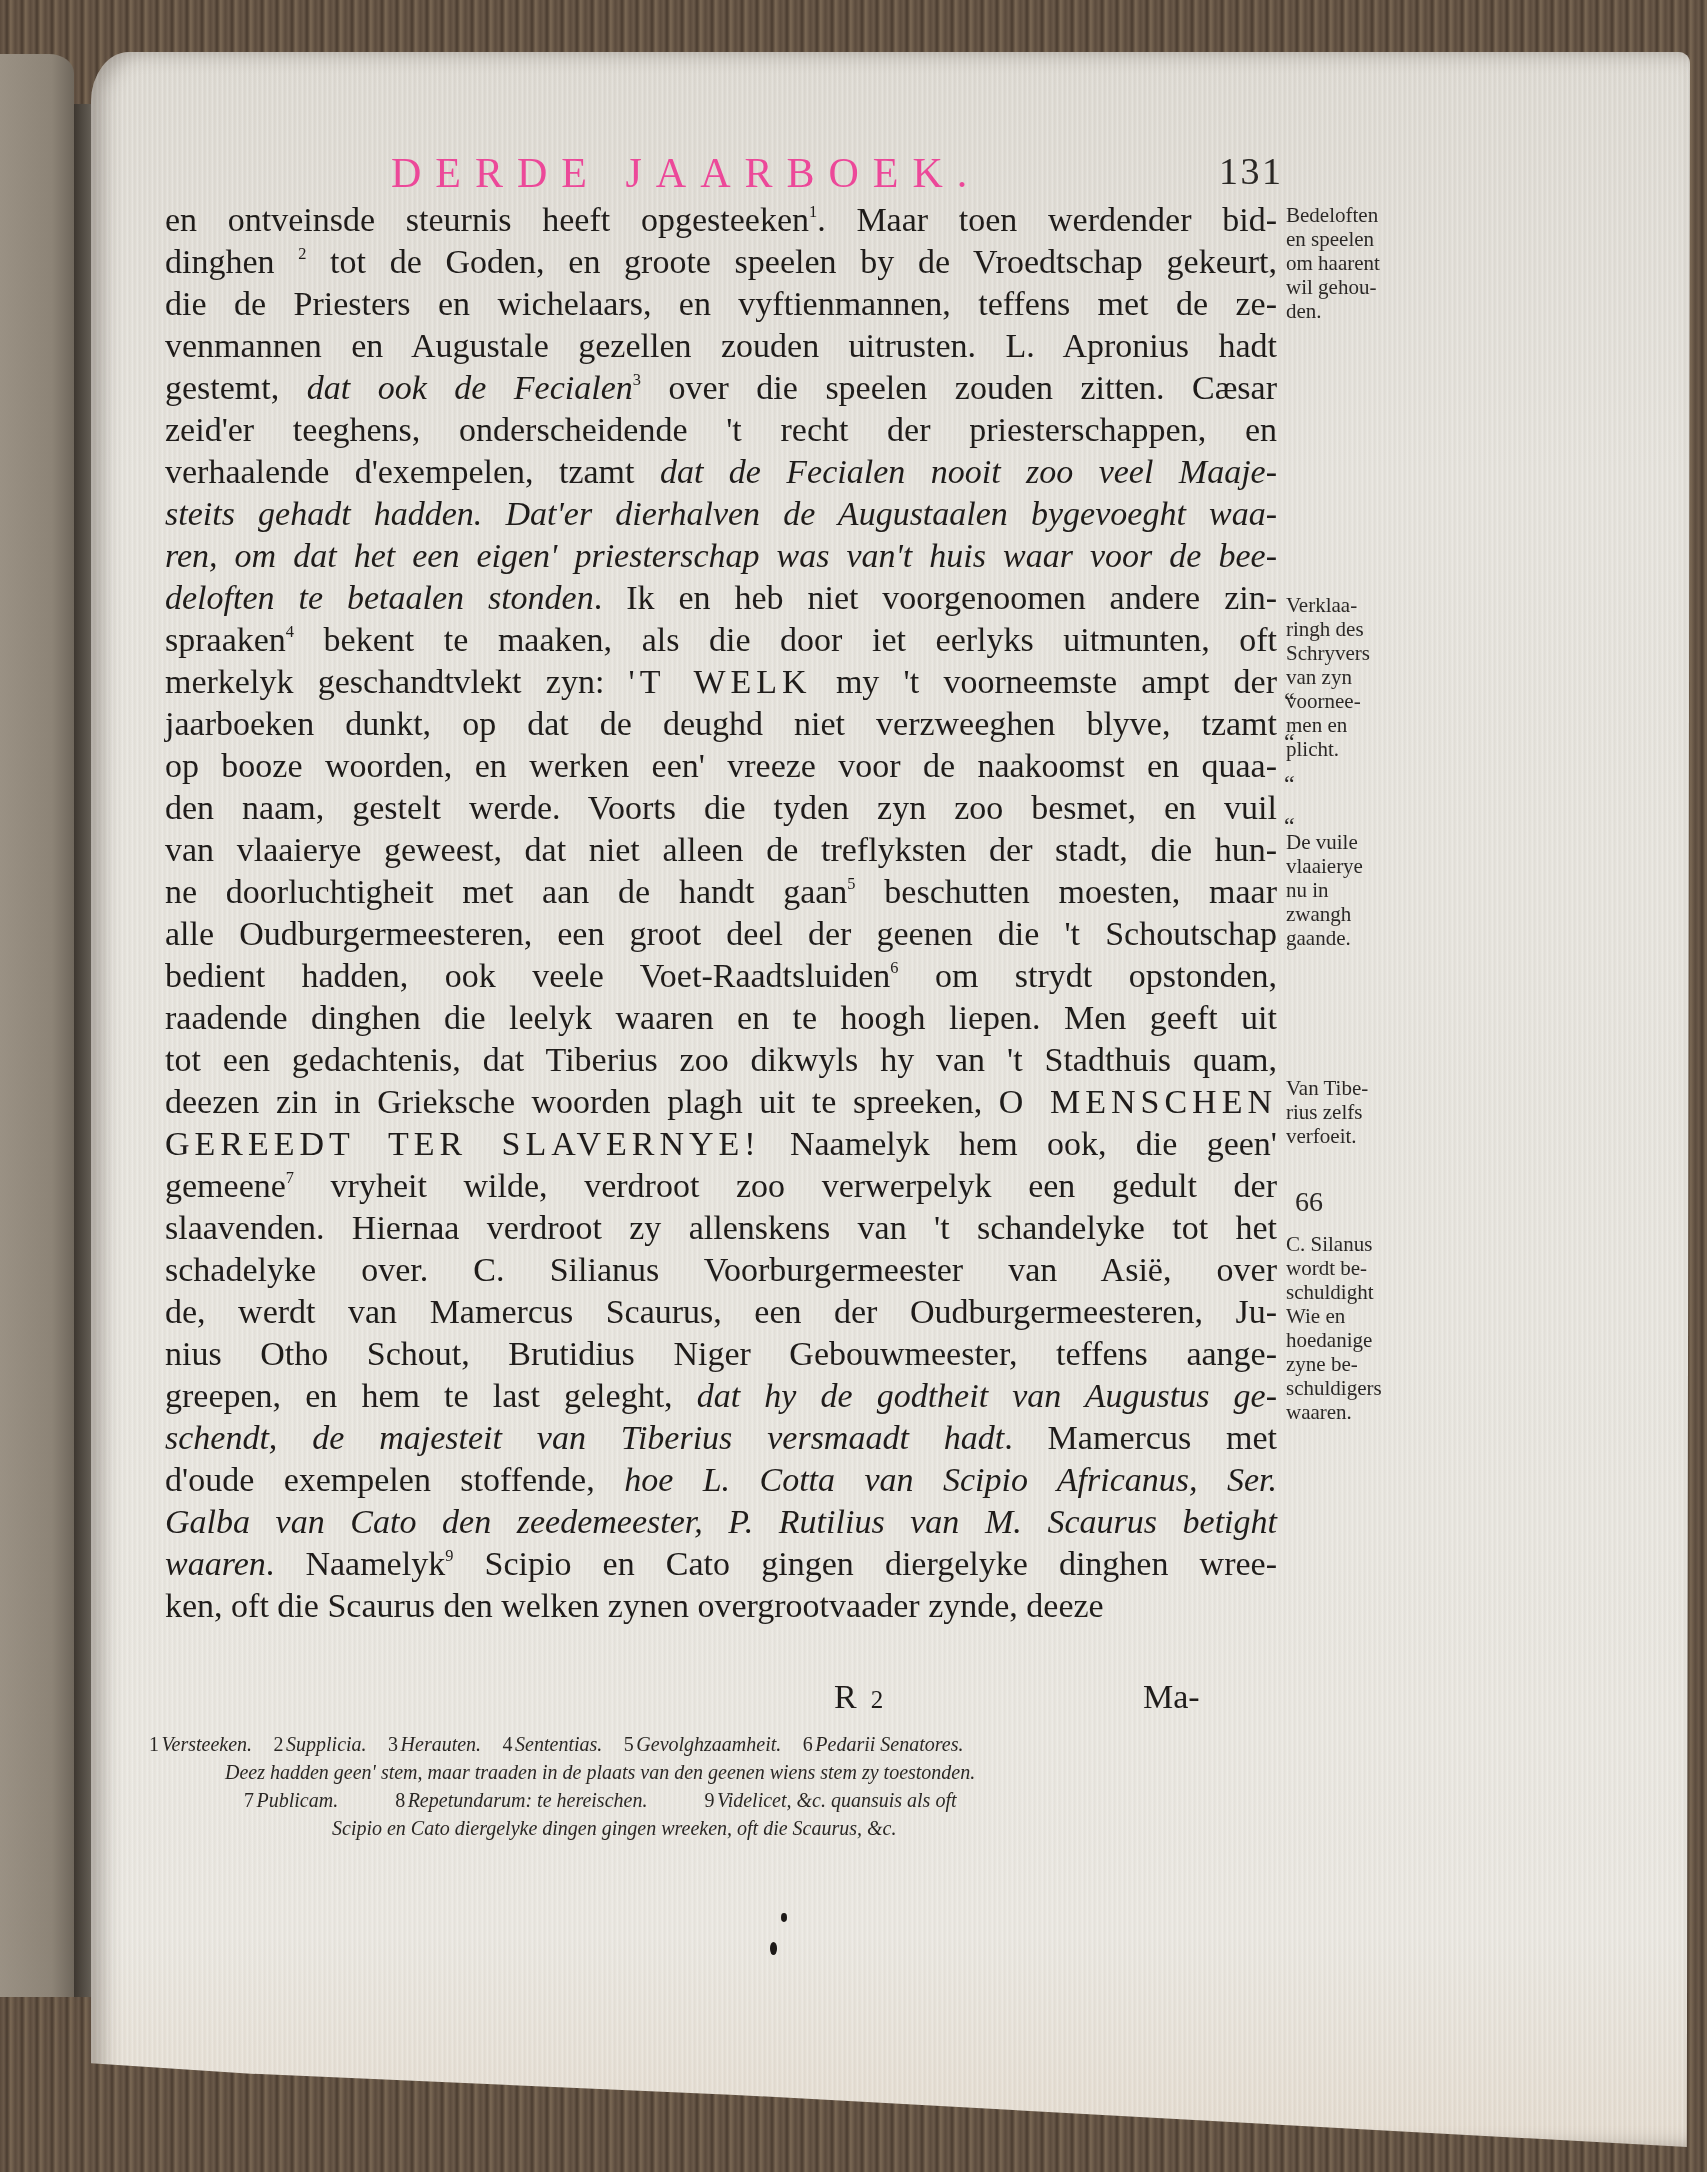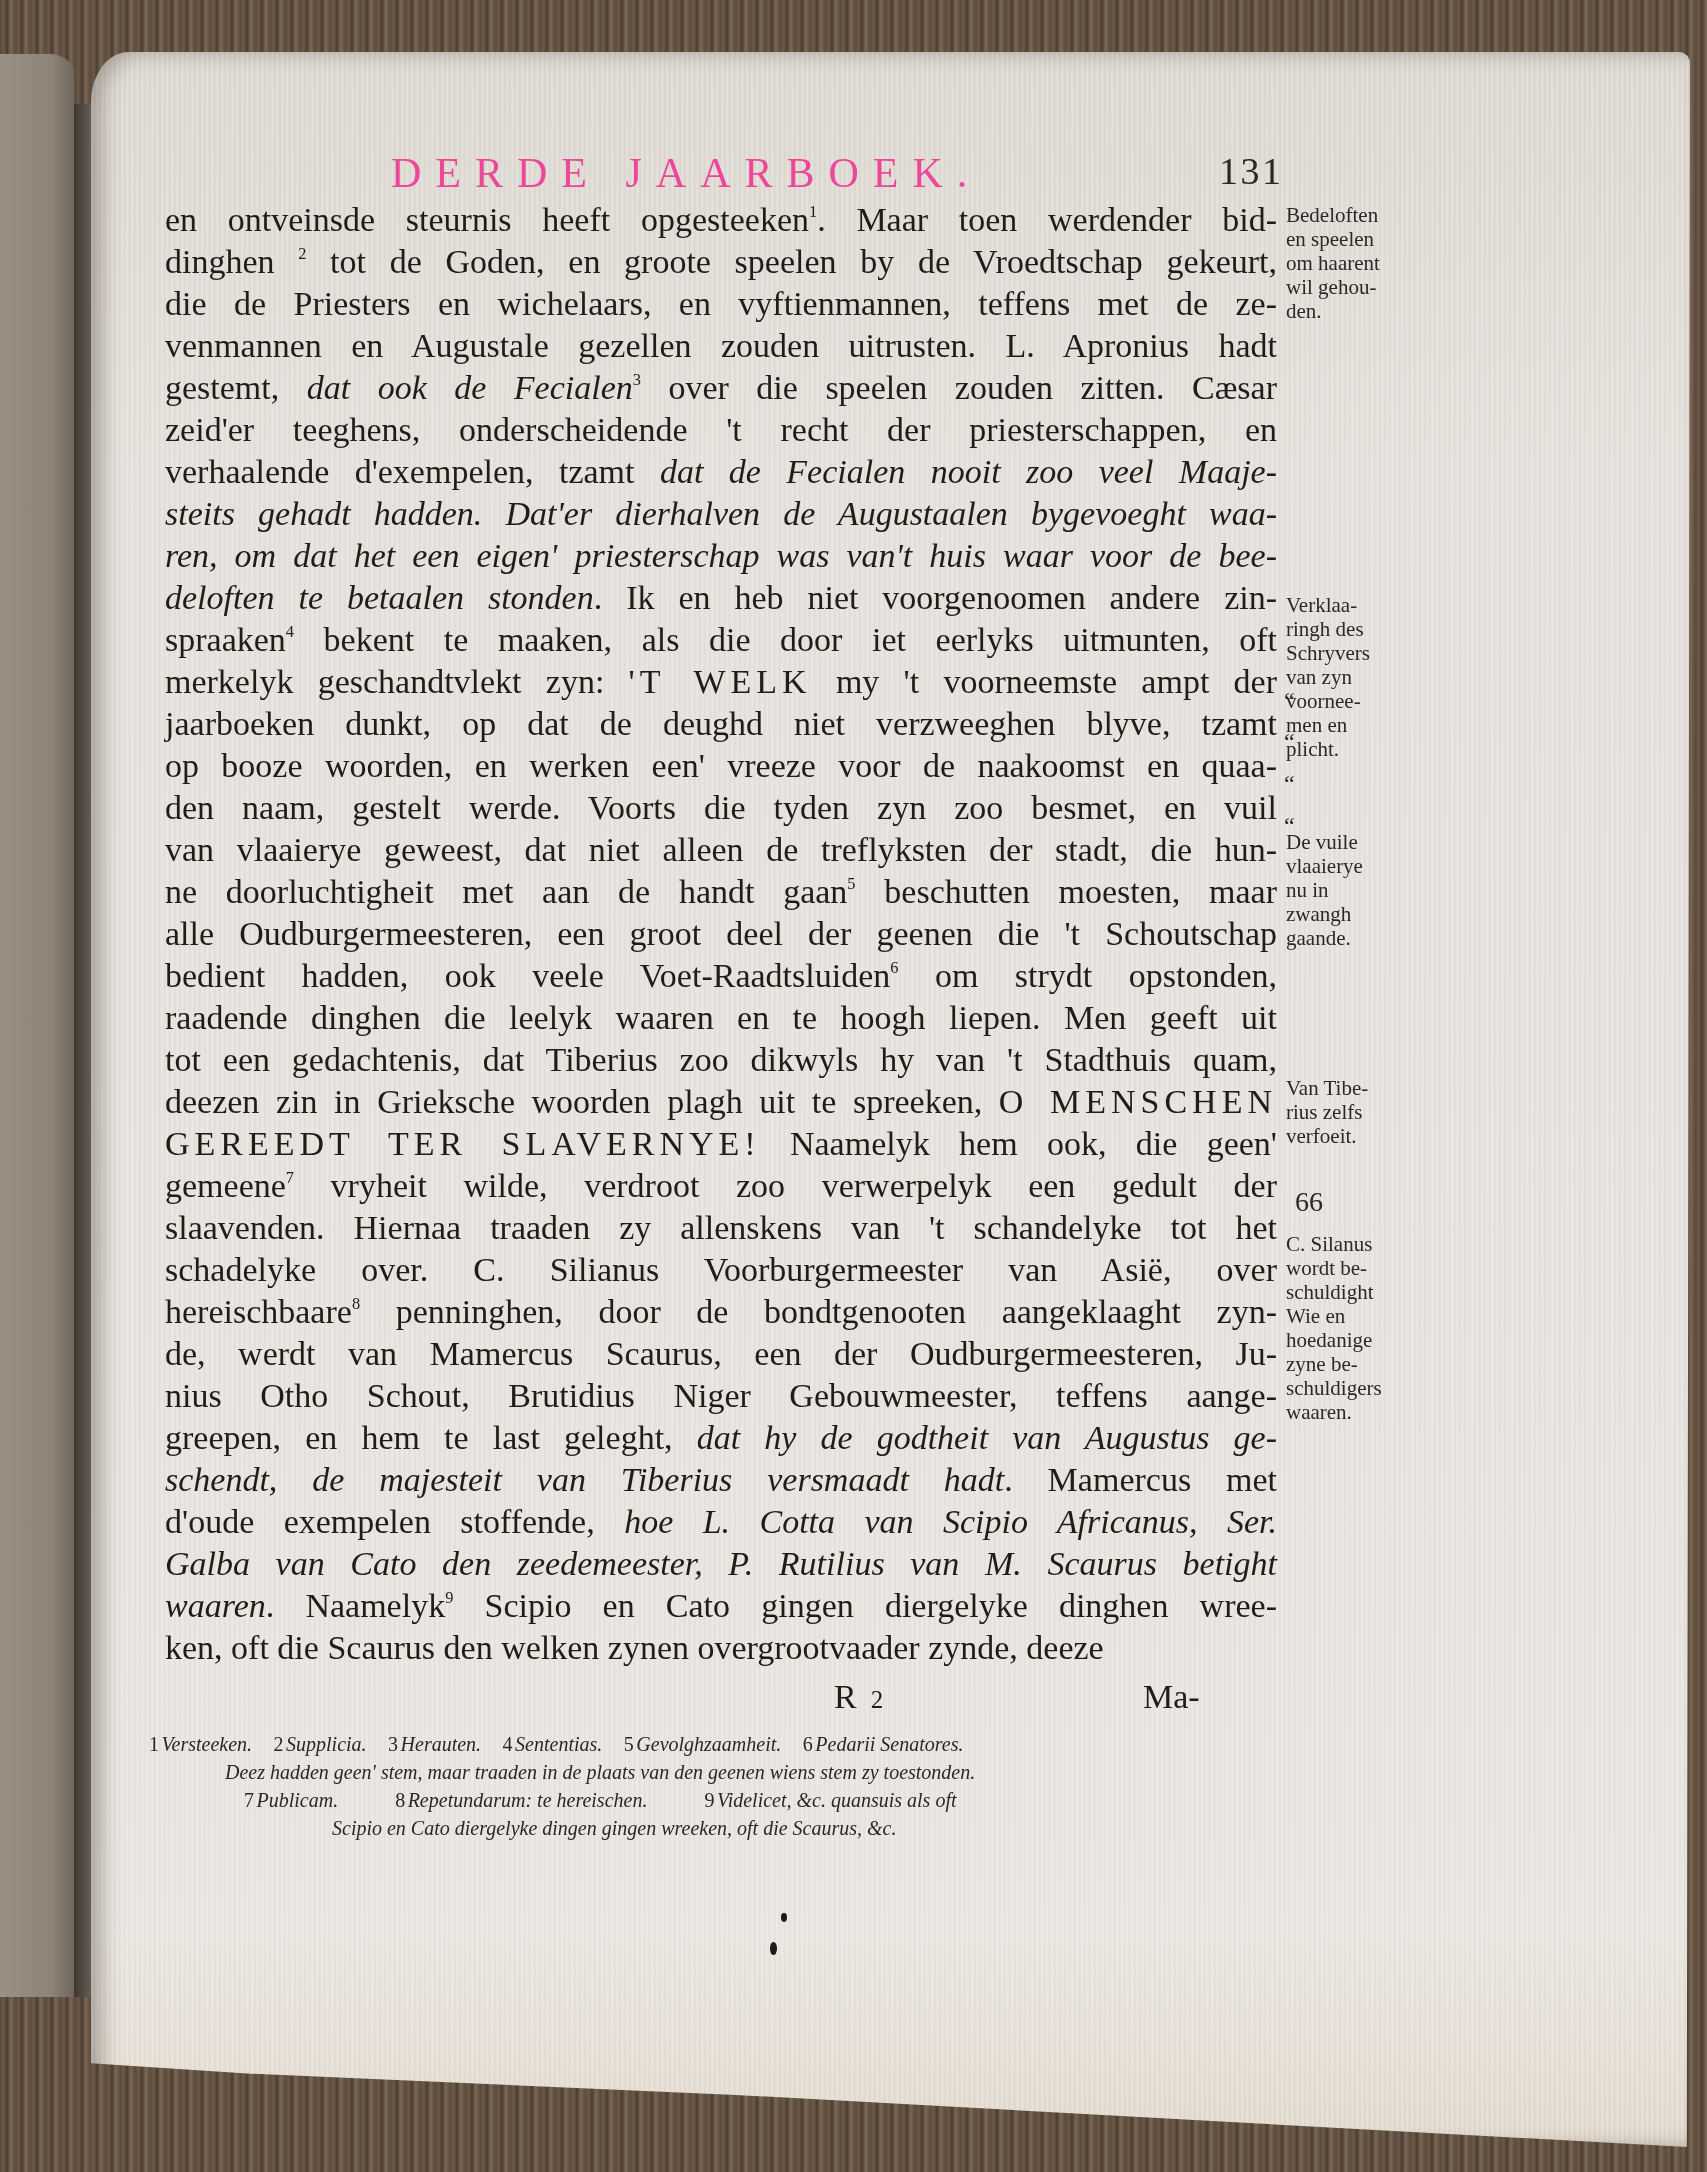--- a/index.html
+++ b/index.html
@@ -204,23 +204,22 @@
     <span class="line">den naam, gestelt werde. Voorts die tyden zyn zoo besmet, en vuil</span>
     <span class="line">van vlaaierye geweest, dat niet alleen de treflyksten der stadt, die hun-</span>
     <span class="line">ne doorluchtigheit met aan de handt gaan<sup>5</sup> beschutten moesten, maar</span>
     <span class="line">alle Oudburgermeesteren, een groot deel der geenen die 't Schoutschap</span>
     <span class="line">bedient hadden, ook veele Voet-Raadtsluiden<sup>6</sup> om strydt opstonden,</span>
     <span class="line">raadende dinghen die leelyk waaren en te hoogh liepen. Men geeft uit</span>
     <span class="line">tot een gedachtenis, dat Tiberius zoo dikwyls hy van 't Stadthuis quam,</span>
     <span class="line">deezen zin in Grieksche woorden plagh uit te spreeken, <span class="sc">O MENSCHEN</span></span>
     <span class="line"><span class="sc">GEREEDT TER SLAVERNYE!</span> Naamelyk hem ook, die geen'</span>
     <span class="line">gemeene<sup>7</sup> vryheit wilde, verdroot zoo verwerpelyk een gedult der</span>
-    <span class="line">slaavenden. Hiernaa traaden zy allenskens van 't schandelyke tot het</span>
+    <span class="line">slaavenden. Hiernaa verdroot zy allenskens van 't schandelyke tot het</span>
     <span class="line">schadelyke over. C. Silianus Voorburgermeester van Asië, over</span>
-    <span class="line">hereischbaare<sup>8</sup> penninghen, door de bondtgenooten aangeklaaght zyn-</span>
     <span class="line">de, werdt van Mamercus Scaurus, een der Oudburgermeesteren, Ju-</span>
     <span class="line">nius Otho Schout, Brutidius Niger Gebouwmeester, teffens aange-</span>
     <span class="line">greepen, en hem te last geleght, <i>dat hy de godtheit van Augustus ge-</i></span>
     <span class="line"><i>schendt, de majesteit van Tiberius versmaadt hadt</i>. Mamercus met</span>
     <span class="line">d'oude exempelen stoffende, <i>hoe L. Cotta van Scipio Africanus, Ser.</i></span>
     <span class="line"><i>Galba van Cato den zeedemeester, P. Rutilius van M. Scaurus betight</i></span>
     <span class="line"><i>waaren</i>. Naamelyk<sup>9</sup> Scipio en Cato gingen diergelyke dinghen wree-</span>
     <span class="line last">ken, oft die Scaurus den welken zynen overgrootvaader zynde, deeze</span>
   </div>
 

